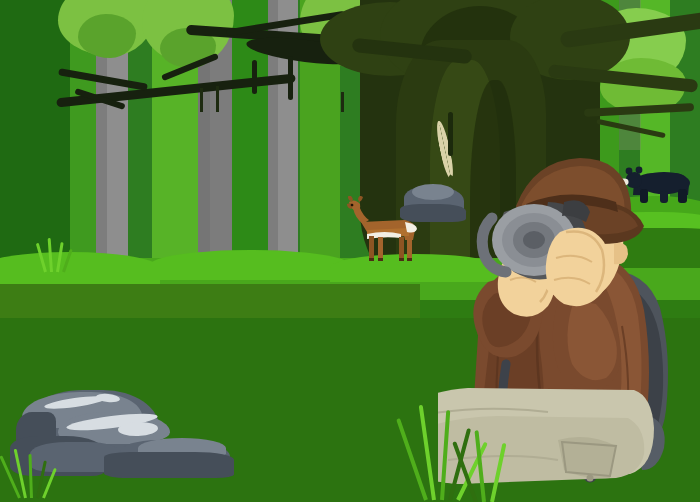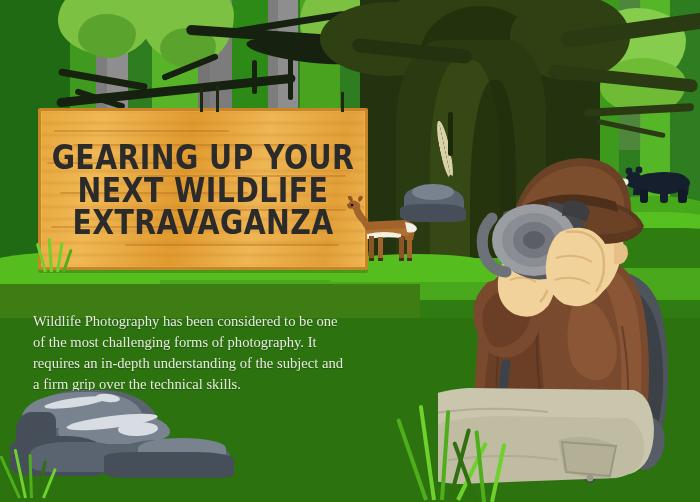--- a/index.html
+++ b/index.html
@@ -170,35 +170,20 @@
   <div class="abs" style="left:556px;top:228px;width:180px;height:40px;background:#2f7c11;border-radius:40% 30% 0 0;z-index:12;"></div>
 
   <div class="rock abs" style="left:404px;top:186px;width:60px;height:30px;border-radius:40% 50% 20% 30%;z-index:18;"></div>
   <div class="rock lite abs" style="left:412px;top:184px;width:42px;height:16px;border-radius:50%;z-index:18;"></div>
   <div class="rock dk abs" style="left:400px;top:204px;width:66px;height:18px;border-radius:30% 40% 20% 30%;z-index:18;"></div>
 
   <div class="nail" style="left:200px;top:88px;height:24px;z-index:24;"></div>
   <div class="nail" style="left:216px;top:86px;height:26px;z-index:24;"></div>
   <div class="nail" style="left:341px;top:92px;height:20px;z-index:24;"></div>
 
-  <div id="sign">
-    <div class="grain" style="left:4%;top:12%;width:54%;"></div>
-    <div class="grain" style="left:10%;top:21%;width:72%;"></div>
-    <div class="grain" style="left:2%;top:33%;width:46%;"></div>
-    <div class="grain" style="left:30%;top:41%;width:64%;"></div>
-    <div class="grain" style="left:6%;top:52%;width:58%;"></div>
-    <div class="grain" style="left:18%;top:63%;width:76%;"></div>
-    <div class="grain" style="left:3%;top:74%;width:50%;"></div>
-    <div class="grain" style="left:26%;top:85%;width:66%;"></div>
-    <h1>
-      <span class="ln">GEARING UP YOUR</span>
-      <span class="ln">NEXT WILDLIFE</span>
-      <span class="ln">EXTRAVAGANZA</span>
-    </h1>
-  </div>
 
   <div class="abs" style="left:40px;top:238px;width:30px;height:34px;z-index:26;">
     <div class="blade l" style="left:4px;height:30px;transform:rotate(-16deg);"></div>
     <div class="blade l" style="left:10px;height:34px;transform:rotate(-4deg);"></div>
     <div class="blade l" style="left:16px;height:30px;transform:rotate(9deg);"></div>
     <div class="blade" style="left:22px;height:24px;transform:rotate(19deg);"></div>
   </div>
 
   <svg id="deer" viewBox="0 0 80 72">
     <g>
@@ -365,15 +350,14 @@
 
     <div class="abs" style="left:16px;top:58px;width:44px;height:50px;">
       <div class="blade" style="left:2px;height:46px;transform:rotate(-24deg);"></div>
       <div class="blade l" style="left:8px;height:50px;transform:rotate(-12deg);"></div>
       <div class="blade" style="left:14px;height:44px;transform:rotate(-2deg);"></div>
       <div class="blade d" style="left:20px;height:38px;transform:rotate(12deg);"></div>
       <div class="blade l" style="left:26px;height:32px;transform:rotate(22deg);"></div>
     </div>
   </div>
 
-  <p id="bodycopy">Wildlife Photography has been considered to be one of the most challenging forms of photography. It requires an in-depth understanding of the subject and a firm grip over the technical skills.</p>
 
 </div>
 
 </body></html>

